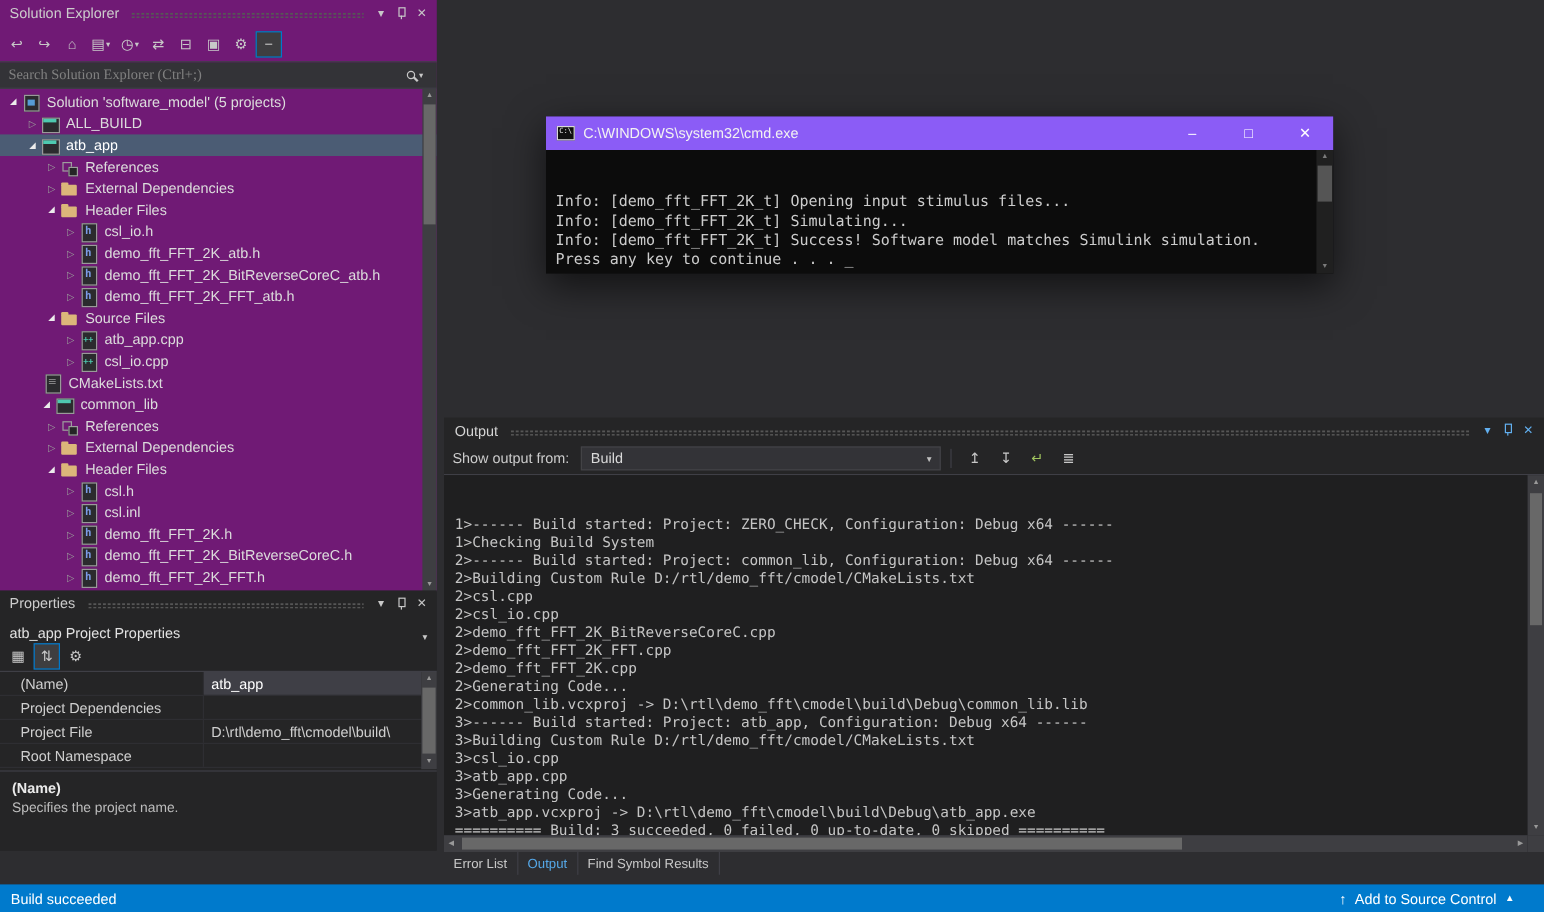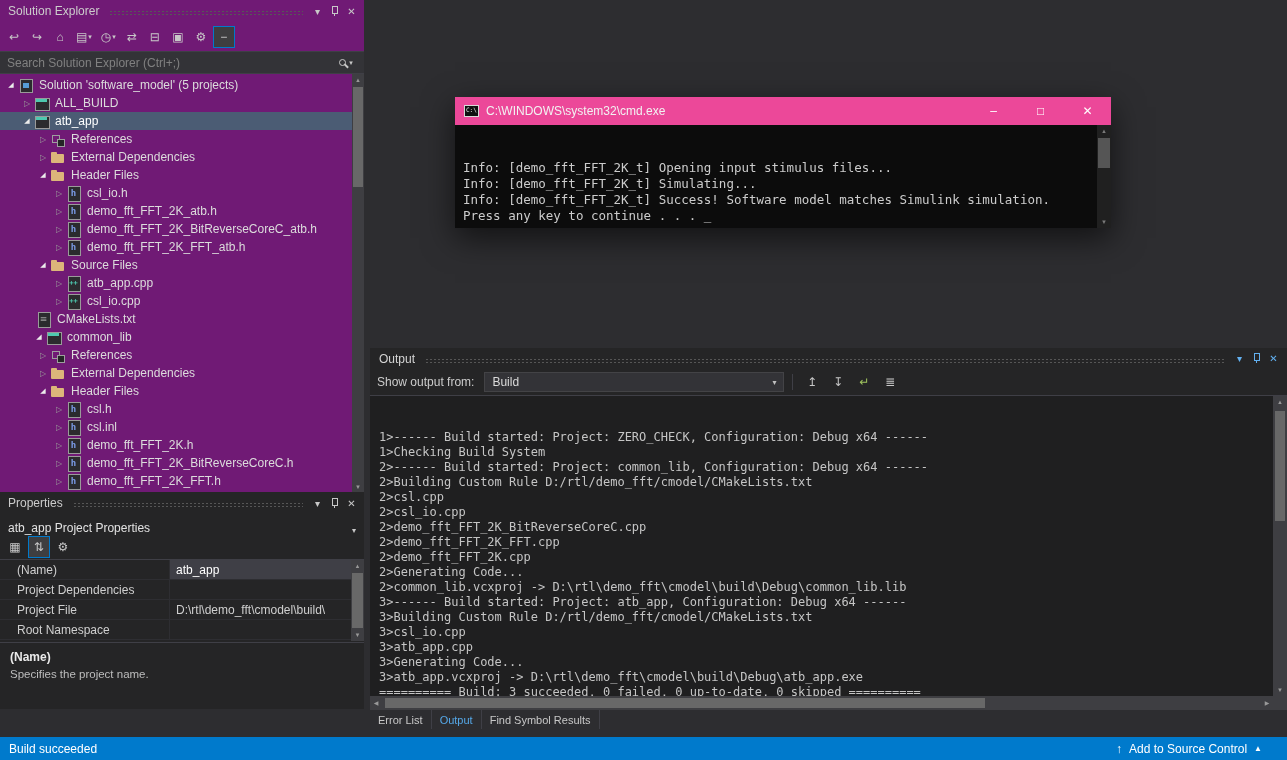--- a/index.html
+++ b/index.html
@@ -24,21 +24,21 @@
   
   .sb-v { position:absolute; right:0; width:12px; background:#3e3e42; }
   .sb-arrow { position:absolute; left:0; right:0; height:12px; text-align:center; font-size:6px; line-height:12px; color:#999; }
   .sb-arrow.bottom { bottom:0; }
   .sb-thumb { position:absolute; left:1px; right:1px; background:#686868; }
 
   
   #solution-explorer { position:absolute; left:0; top:0; width:364px; height:493px; background:#701a75; display:flex; flex-direction:column; }
   .se-toolbar { height:30px; flex:none; display:flex; align-items:center; gap:1px; padding:0 3px; border-bottom:1px solid #3f3f46; }
   .search-row { height:22px; flex:none; display:flex; align-items:center; background:#333337; border-bottom:1px solid #3f3f46; }
-  .search-row input { flex:1; height:100%; background:transparent; border:0; outline:0; color:#d0d0d0; font-size:12px; padding:0 7px; font-family:Liberation Sans, sans-serif; }
+  .search-row input { flex:1; height:100%; background:transparent; border:0; outline:0; color:#d0d0d0; font-size:12px; padding:0 7px; font-family:Liberation Serif, serif; }
   .search-row input::placeholder { color:#808080; }
   .search-btn { width:36px; height:100%; display:flex; align-items:center; justify-content:center; gap:3px; }
   .mag { width:7px; height:7px; border:1.5px solid #c8c8c8; border-radius:50%; position:relative; }
   .mag::after { content:""; position:absolute; width:5px; height:1.5px; background:#c8c8c8; right:-4px; bottom:-1px; transform:rotate(45deg); }
   .search-caret { font-size:7px; color:#c8c8c8; }
 
   .tree-wrap { flex:1; position:relative; overflow:hidden; padding-top:2px; }
   .tree-row { height:18px; display:flex; align-items:center; font-size:12px; color:#dcdcdc; white-space:nowrap; cursor:default; }
   .tree-row.active { background:#4b5c74; color:#ffffff; }
   .twisty { width:14px; flex:none; text-align:center; font-size:8px; color:#9a9a9a; }
@@ -78,21 +78,21 @@
   .pv { flex:1; display:flex; align-items:center; padding-left:6px; color:#cfcfcf; overflow:hidden; white-space:nowrap; margin-right:13px; }
   .prop-row.active .pv { background:#3f3f46; color:#ffffff; }
   .prop-sb { position:absolute; right:0; top:0; height:81px; width:13px; background:#3e3e42; }
   .prop-sb .sb-thumb { top:13px; bottom:13px; }
   .prop-desc { margin-top:auto; border-top:1px solid #3f3f46; padding:7px 10px; height:67px; flex:none; }
   .pd-title { font-weight:bold; font-size:12px; color:#eaeaea; }
   .pd-text { font-size:11.5px; color:#bdbdbd; margin-top:4px; }
 
   
   #cmd { position:absolute; left:455px; top:97px; width:656px; height:131px; background:#0c0c0c; box-shadow:0 10px 30px rgba(0,0,0,0.6); }
-  .cmd-title { height:28px; background:#ec4899; display:flex; align-items:center; padding-left:9px; }
+  .cmd-title { height:28px; background:#8b5cf6; display:flex; align-items:center; padding-left:9px; }
   .cmd-app-icon { width:15px; height:12px; background:#101010; border:1px solid #d8d8d8; position:relative; flex:none; }
   .cmd-app-icon::before { content:"C:\\"; position:absolute; left:1px; top:1px; font-size:6px; line-height:6px; color:#e8e8e8; font-family:"DejaVu Sans Mono",monospace; }
   .cmd-title-text { margin-left:7px; font-size:12px; color:#f2f2f2; flex:1; }
   .cmd-btn { width:47px; height:28px; display:flex; align-items:center; justify-content:center; color:#fff; font-size:12px; cursor:default; }
   .cmd-body { position:absolute; left:0; top:28px; right:14px; bottom:0; padding:3px 8px; font-family:"DejaVu Sans Mono",monospace; font-size:12.5px; line-height:16px; color:#cccccc; white-space:pre; overflow:hidden; }
   .cmd-sb { position:absolute; right:0; top:28px; bottom:0; width:14px; background:#202020; }
   .cmd-sb .sb-arrow { color:#7a7a7a; }
   .cmd-sb .sb-thumb { top:13px; height:30px; background:#555; }
 
   

